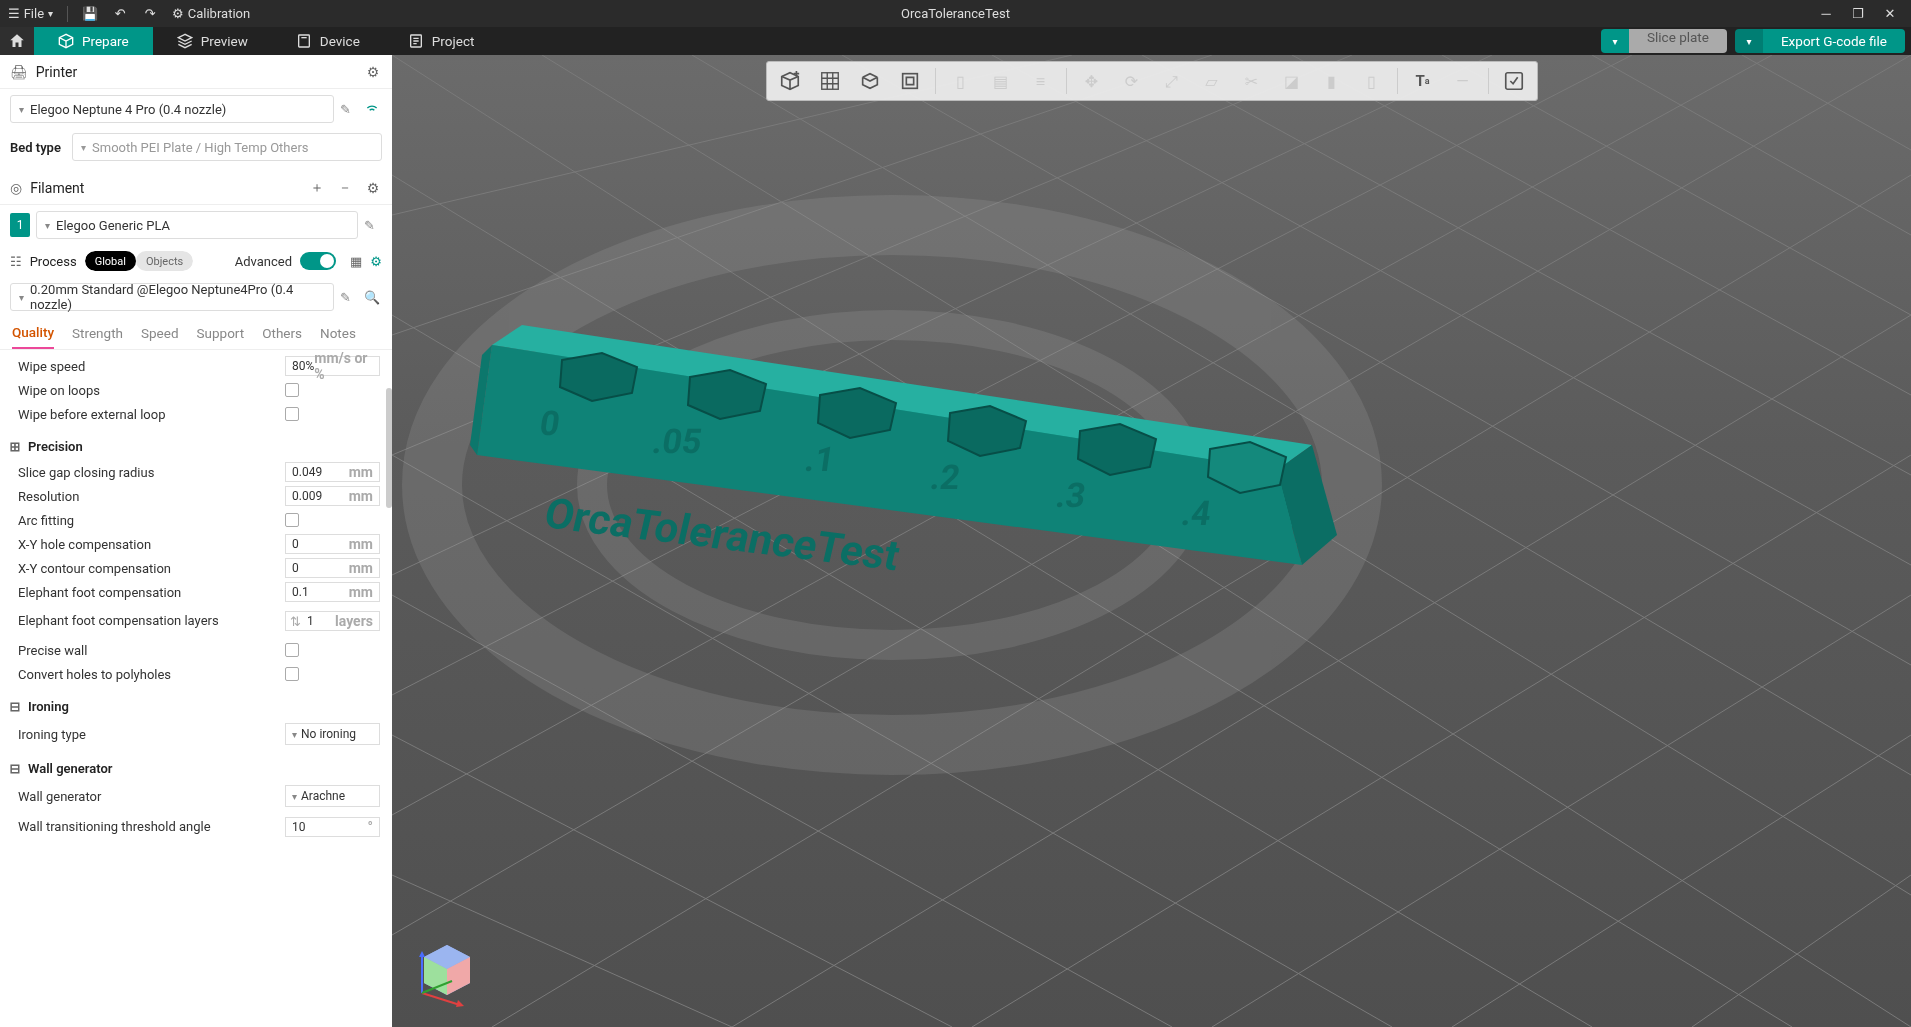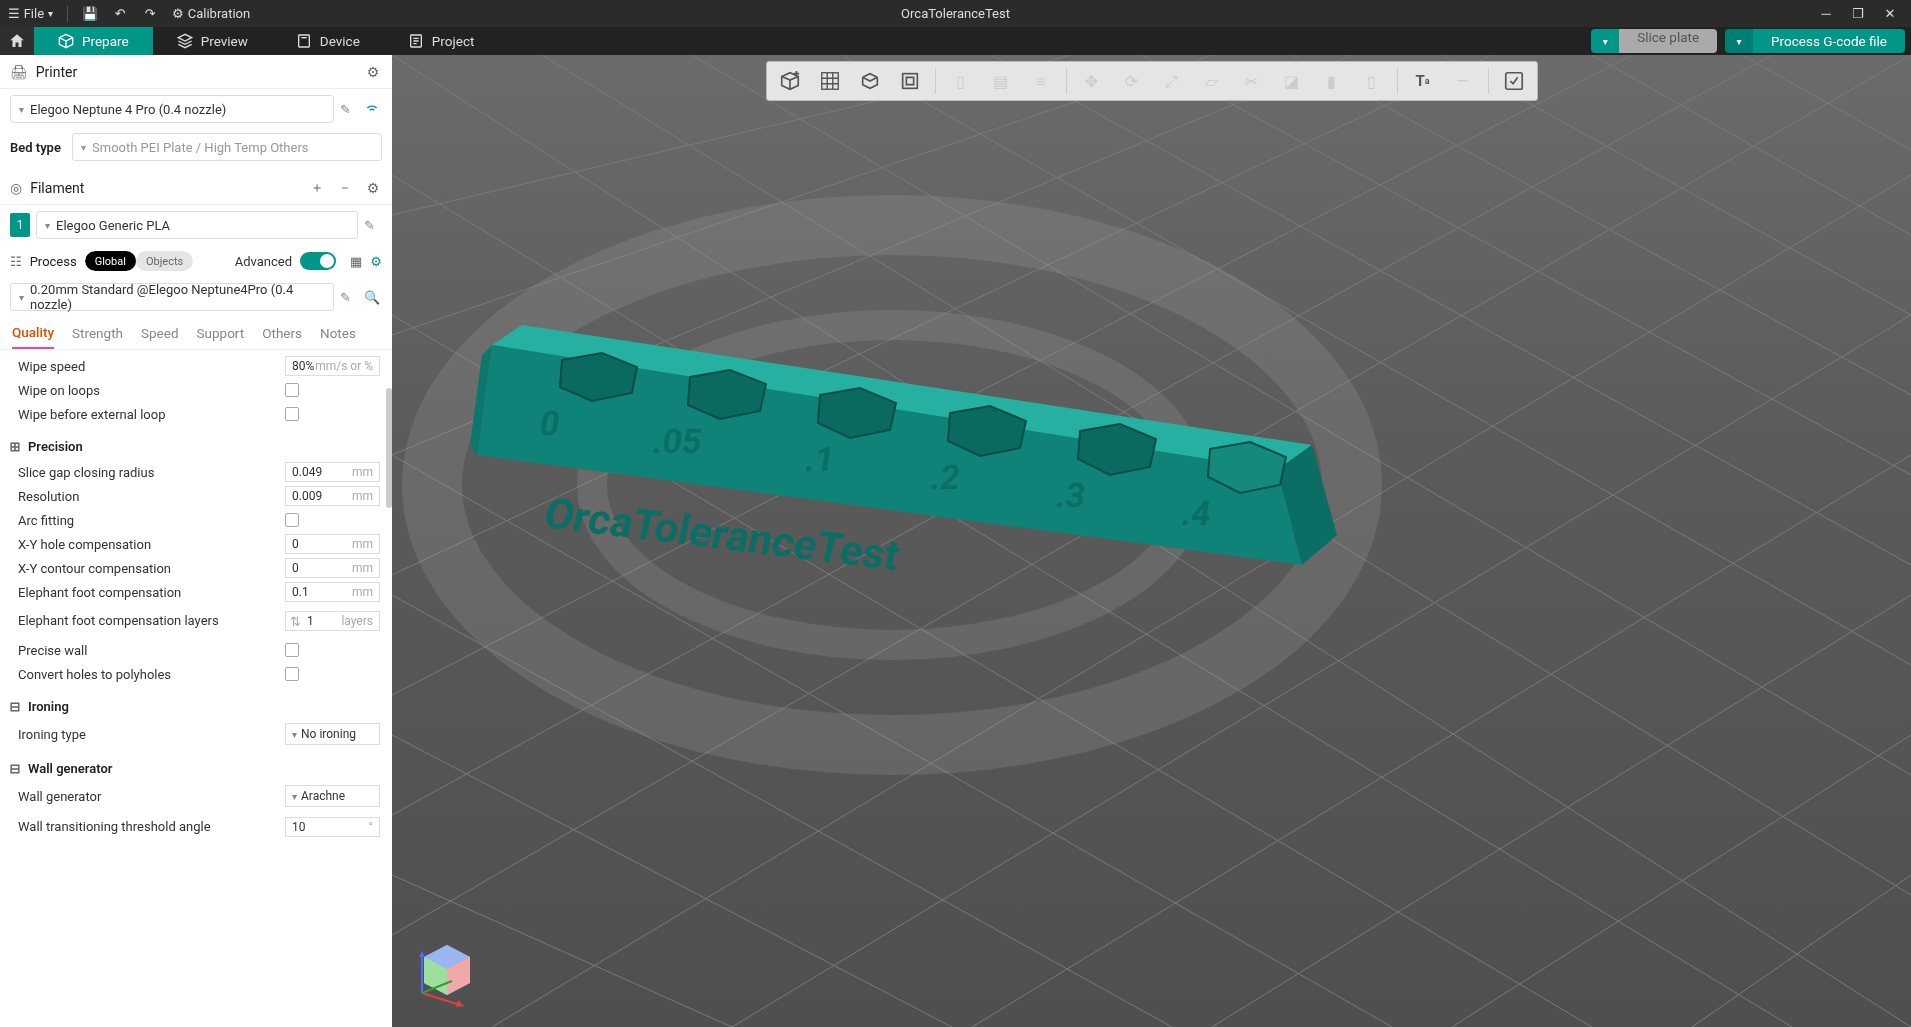--- a/index.html
+++ b/index.html
@@ -42,21 +42,21 @@
   .toggle { width: 36px; height: 18px; background: #009688; border-radius: 10px; position: relative; }
   .toggle::after { content: ""; position: absolute; right: 2px; top: 2px; width: 14px; height: 14px; background: #fff; border-radius: 50%; }
   .tabs { display: flex; gap: 18px; padding: 0 12px; font-size: 13.5px; color: #888; border-bottom: 1px solid #eee; }
   .tabs .t { height: 32px; display: flex; align-items: center; cursor: pointer; }
   .tabs .t.active { color: #d35400; border-bottom: 2px solid #ec4899; font-weight: 500; }
   .params { flex: 1; overflow-y: auto; padding: 4px 0; position: relative; }
   .prow { display: flex; align-items: center; height: 24px; padding: 0 12px 0 18px; }
   .prow .pl { flex: 1; color: #333; }
   .inpwrap { width: 95px; height: 20px; border: 1px solid #ddd; display: flex; align-items: center; background: #fff; }
   .inpwrap .val { flex: 1; padding-left: 6px; font-size: 12px; }
-  .inpwrap .u { color: #aaa; font-size: 12px; padding-right: 6px; }
+  .inpwrap .u { color: #aaa; font-size: 14px; padding-right: 6px; font-weight: bold; }
   .cb { width: 14px; height: 14px; border: 1px solid #aaa; border-radius: 2px; }
   .phdr { display: flex; align-items: center; height: 28px; padding: 0 8px; gap: 6px; font-weight: 600; color: #222; margin-top: 6px; }
   .phdr .exp { width: 14px; height: 14px; display: flex; align-items: center; justify-content: center; color: #666; }
   .ddrow { display: flex; align-items: center; height: 28px; padding: 0 12px 0 18px; }
   .ddrow .pl { flex: 1; }
   .dd { width: 95px; height: 22px; border: 1px solid #ddd; display: flex; align-items: center; padding: 0 6px; gap: 4px; font-size: 12px; }
   .scrolltrack { position: absolute; right: 0; top: 0; width: 6px; height: 100%; }
   .scrollthumb { position: absolute; right: 0; top: 38px; width: 6px; height: 120px; background: #ccc; border-radius: 3px; }
   .viewport { flex: 1; position: relative; background: linear-gradient(180deg, #6b6b6b 0%, #5b5b5b 40%, #4f4f4f 100%); overflow: hidden; }
   .toolbar3d { position: absolute; top: 6px; left: 50%; transform: translateX(-50%); height: 40px; background: rgba(240,240,240,0.92); border: 1px solid #bbb; border-radius: 3px; display: flex; align-items: center; padding: 0 6px; gap: 6px; }
@@ -133,21 +133,21 @@
       </div>
     <div class="slice-btn">
         <span>Slice plate</span>
       </div>
   </div>
   <div class="export-wrap">
     <div class="export-dd">
         <span style="color:#fff;font-size:10px;">▾</span>
       </div>
     <div class="export-btn">
-        <span>Process G-code file</span>
+        <span>Export G-code file</span>
       </div>
   </div>
 </div>
 
 <div class="body">
 
   <div class="sidebar">
     <div class="pull">
         <span style="font-size:11px;">«</span>
       </div>

